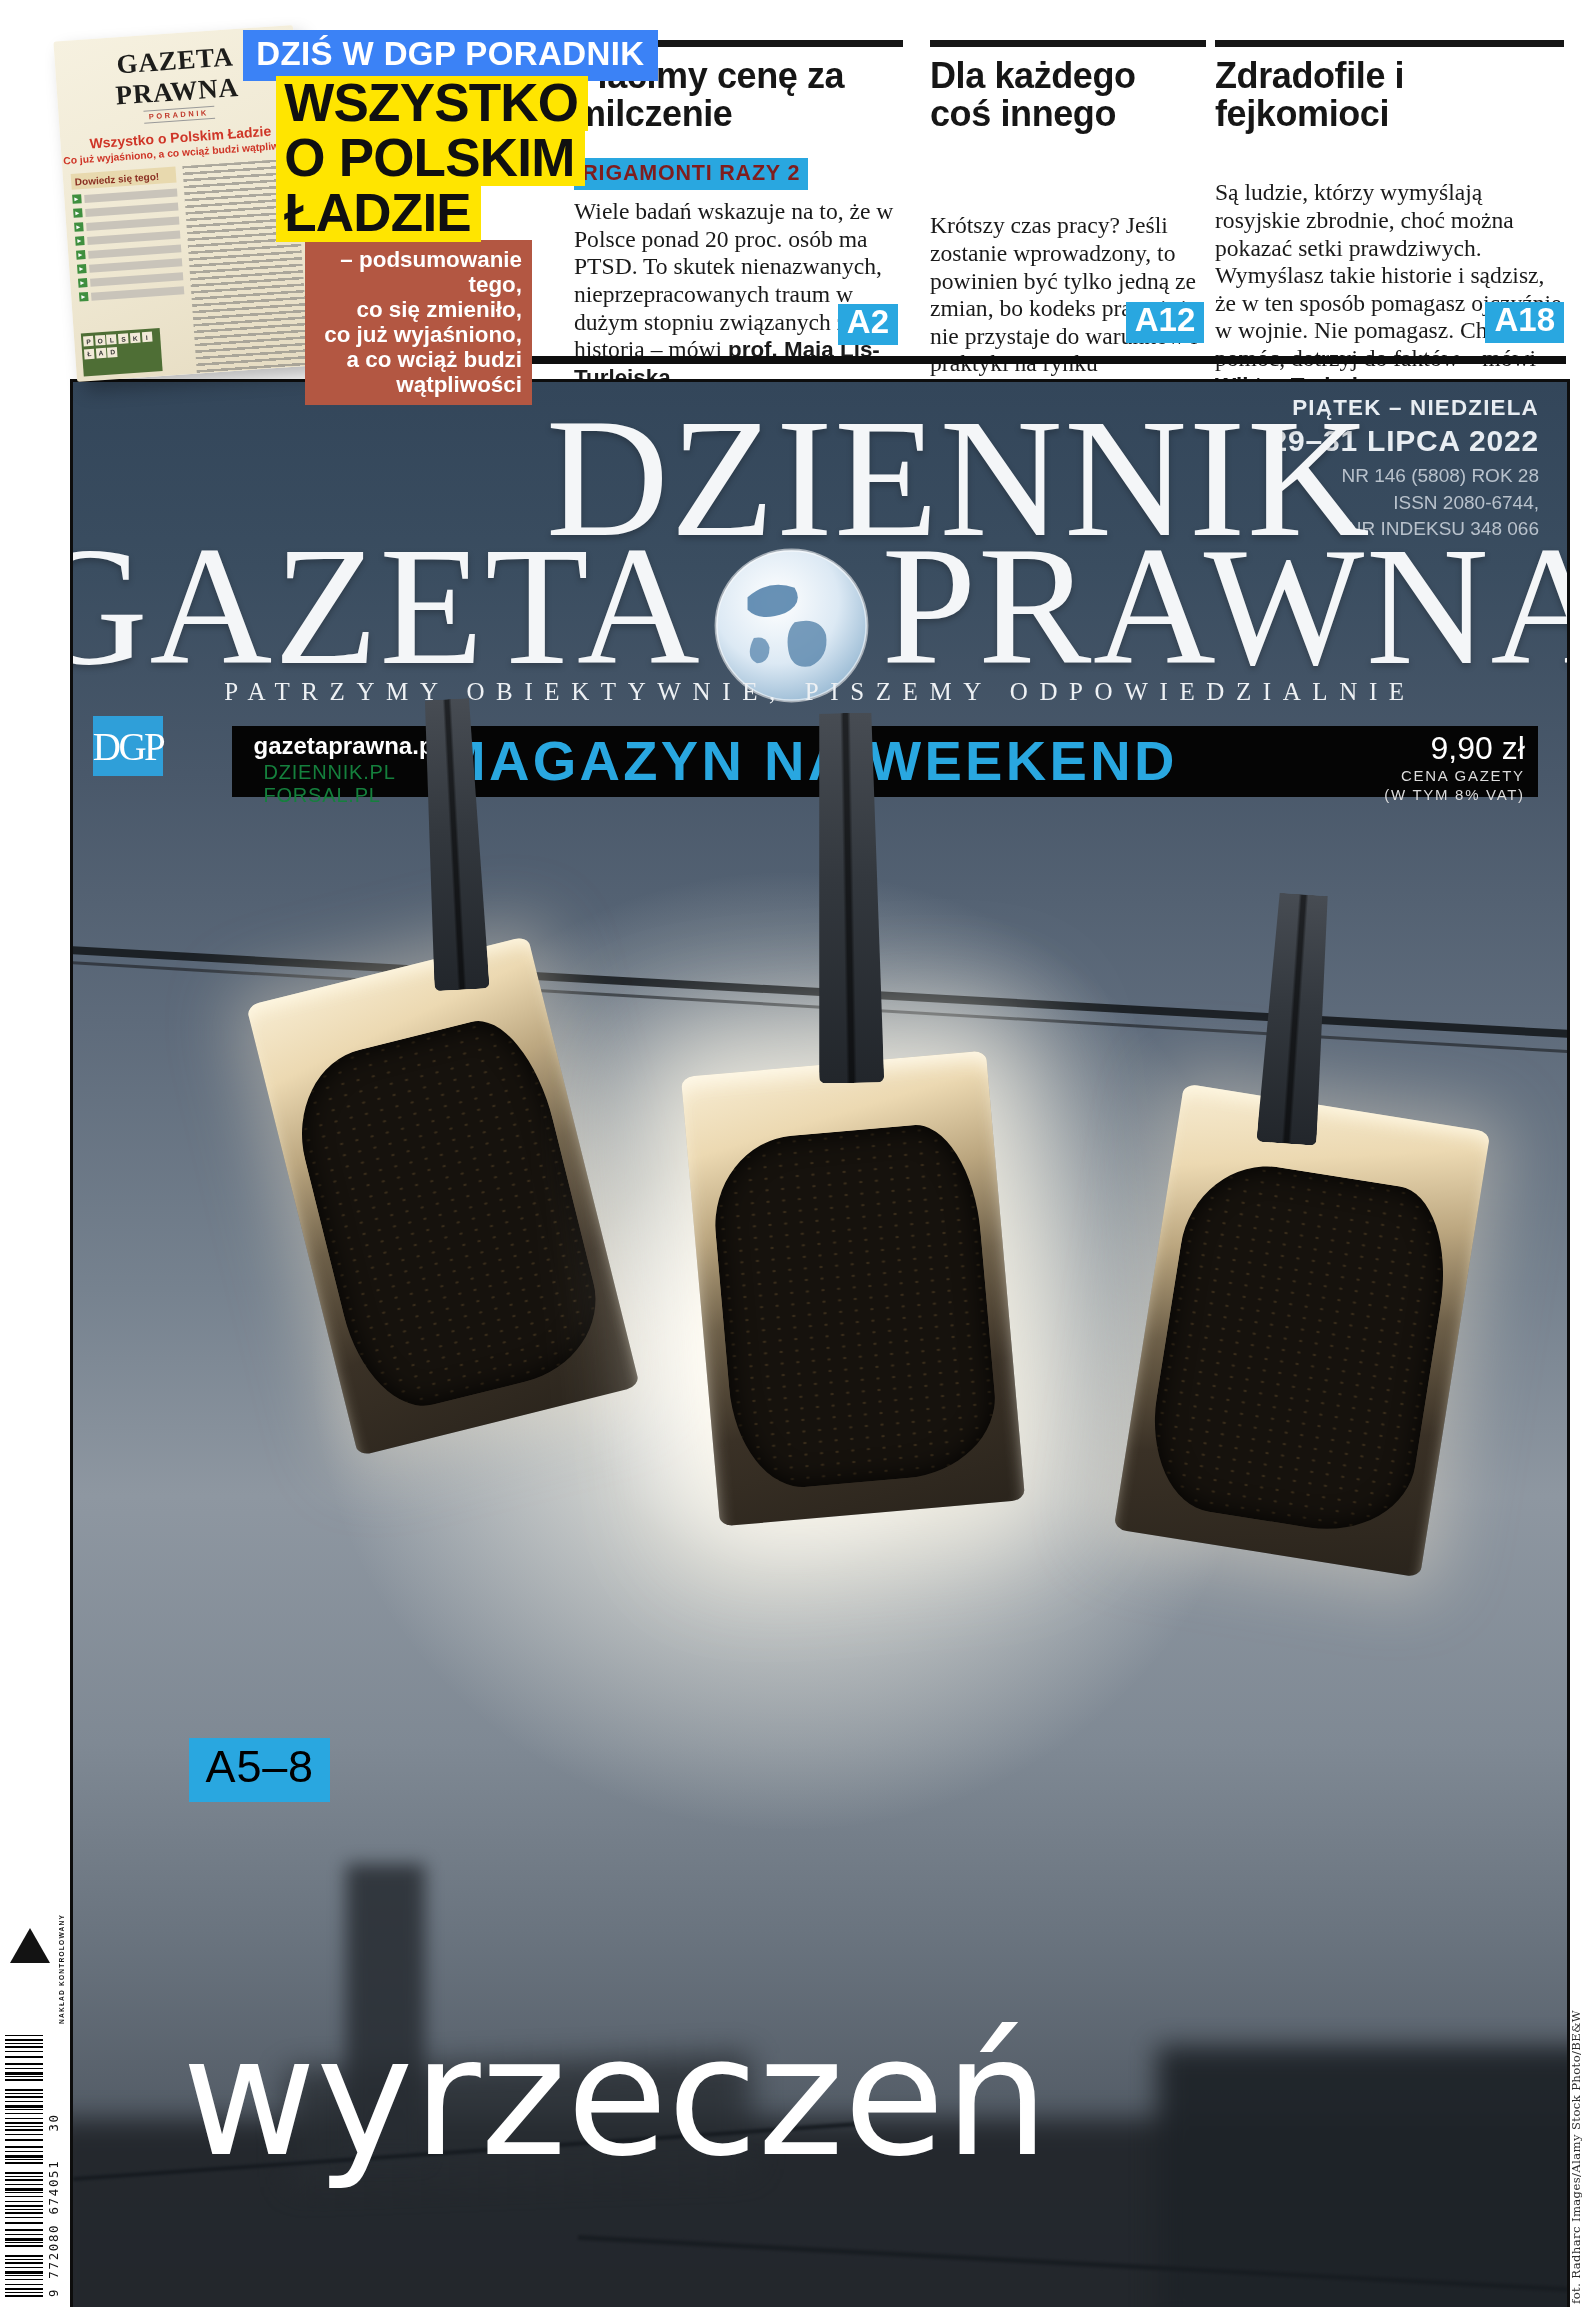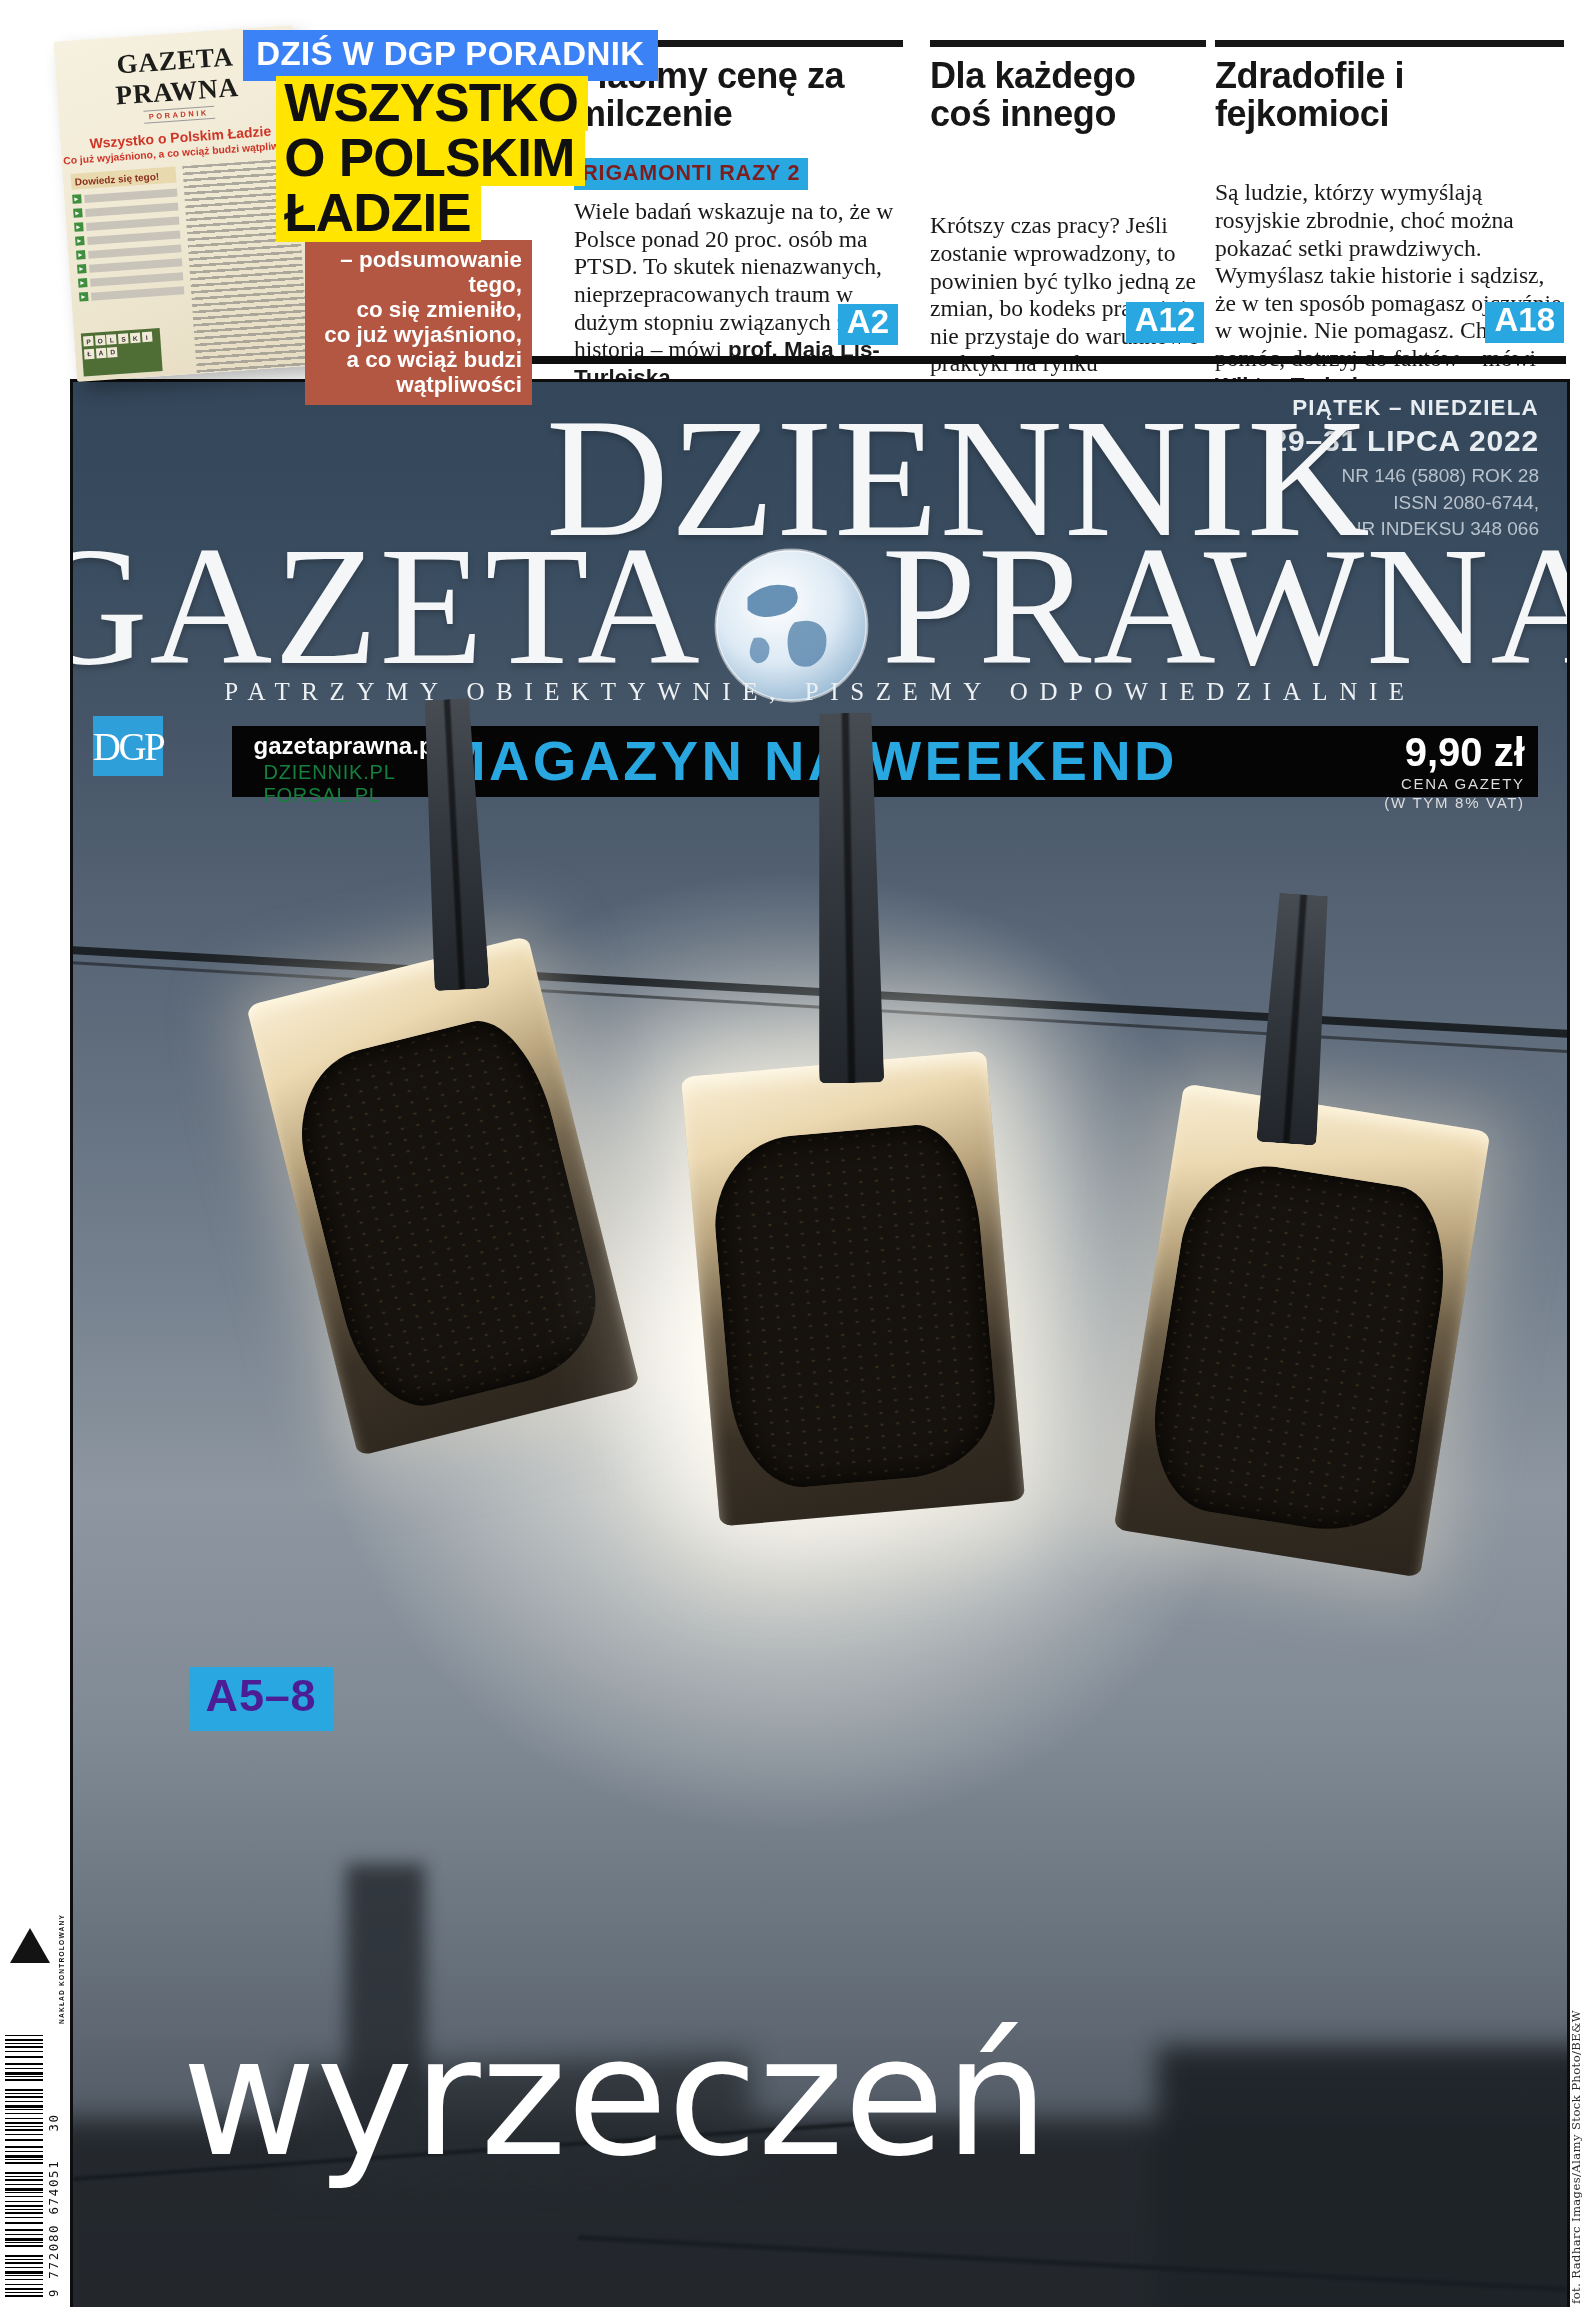--- a/index.html
+++ b/index.html
@@ -97,21 +97,21 @@
   
   .dgp-box{position:absolute;left:20px;top:334px;width:70px;height:60px;background:#2f9fd9;z-index:4;
         display:flex;align-items:center;justify-content:center;font-family:"Liberation Serif",serif;
         font-size:39px;color:#fff;letter-spacing:-2.5px;}
   .infobar{position:absolute;left:159px;top:344px;width:1306px;height:71px;background:#050505;z-index:4;}
   .sites{position:absolute;left:21.5px;top:5.8px;color:#fff;}
   .site-main{font-weight:bold;font-size:24px;}
   .site-sub{font-size:20px;color:#15803d;letter-spacing:0.8px;margin-top:0.8px;padding-left:10px;}
   .magazyn{position:absolute;left:207px;top:1.7px;font-size:56px;font-weight:bold;letter-spacing:3.3px;color:#29a7e0;}
   .pricebox{position:absolute;right:13.2px;top:4.1px;text-align:right;color:#fff;}
-  .price{font-weight:bold;font-size:40px;}
+  .price{font-weight:normal;font-size:32px;}
   .price-sub{font-size:15px;color:#ddd;letter-spacing:1.7px;line-height:1.25;}
 
   
   .pin{position:absolute;z-index:6;background:
         linear-gradient(90deg,rgba(0,0,0,0) 42%,rgba(0,0,0,.55) 47% 53%,rgba(0,0,0,0) 58%),
         linear-gradient(180deg,#474c53 0%,#33383e 45%,#22262b 100%);
         clip-path:polygon(10% 0,90% 0,100% 100%,0 100%);border-radius:6.6px;}
   .pin1{left:354px;top:317px;width:55px;height:291px;transform:rotate(-3deg);}
   .pin2{left:743px;top:331px;width:65px;height:370px;transform:rotate(-1deg);}
   .pin3{left:1192px;top:512px;width:60px;height:250px;transform:rotate(4deg);}
@@ -122,22 +122,22 @@
   .bag .tea{position:absolute;left:7%;right:7%;top:15%;bottom:7%;background:#16120d;
         border-radius:32% 22% 36% 26%/26% 32% 22% 30%;
         box-shadow:inset 0 0 28px rgba(0,0,0,.95);
         background-image:radial-gradient(rgba(90,70,40,.5) 1.2px,rgba(0,0,0,0) 2.1px);background-size:15.7px 11.6px;}
   .bag1{left:225px;top:582px;width:290px;height:464px;transform:rotate(-14deg);}
   .bag2{left:627px;top:681px;width:306px;height:451px;transform:rotate(-5deg);}
   .bag2 .paper{box-shadow:0 0 108px 37px rgba(255,250,235,.75),inset 0 15px 20px -6.6px rgba(255,250,235,.95);}
   .bag3{left:1074px;top:723px;width:310px;height:451px;transform:rotate(9deg);}
 
   
-  .cover-ref{position:absolute;left:116px;top:1285px;z-index:7;background:#29a7e0;color:#4c1d95;
-        font-weight:bold;font-size:45px;padding:3.3px 16.6px 8.3px;letter-spacing:0.8px;}
+  .cover-ref{position:absolute;left:116px;top:1356px;z-index:7;background:#29a7e0;color:#000000;
+        font-weight:normal;font-size:45px;padding:3.3px 16.6px 8.3px;letter-spacing:0.8px;}
   .cover-title1{position:absolute;left:111px;top:1339px;z-index:7;color:#fff;
         font-family:"DejaVu Sans",sans-serif;font-size:286px;line-height:1;font-weight:500;}
   .cover-title2{position:absolute;left:109px;top:1634px;z-index:7;color:#fff;
         font-family:"DejaVu Sans",sans-serif;font-size:164px;line-height:1;font-weight:500;}
 
   
   .audit{position:absolute;left:6.6px;top:1900px;width:60px;height:124px;z-index:3;}
   .audit-tri{position:absolute;left:3.3px;top:28px;width:0;height:0;
         border-left:20px solid transparent;border-right:20px solid transparent;border-bottom:35px solid #131313;}
   .audit-label{position:absolute;right:1.7px;top:0;height:124px;writing-mode:vertical-rl;

